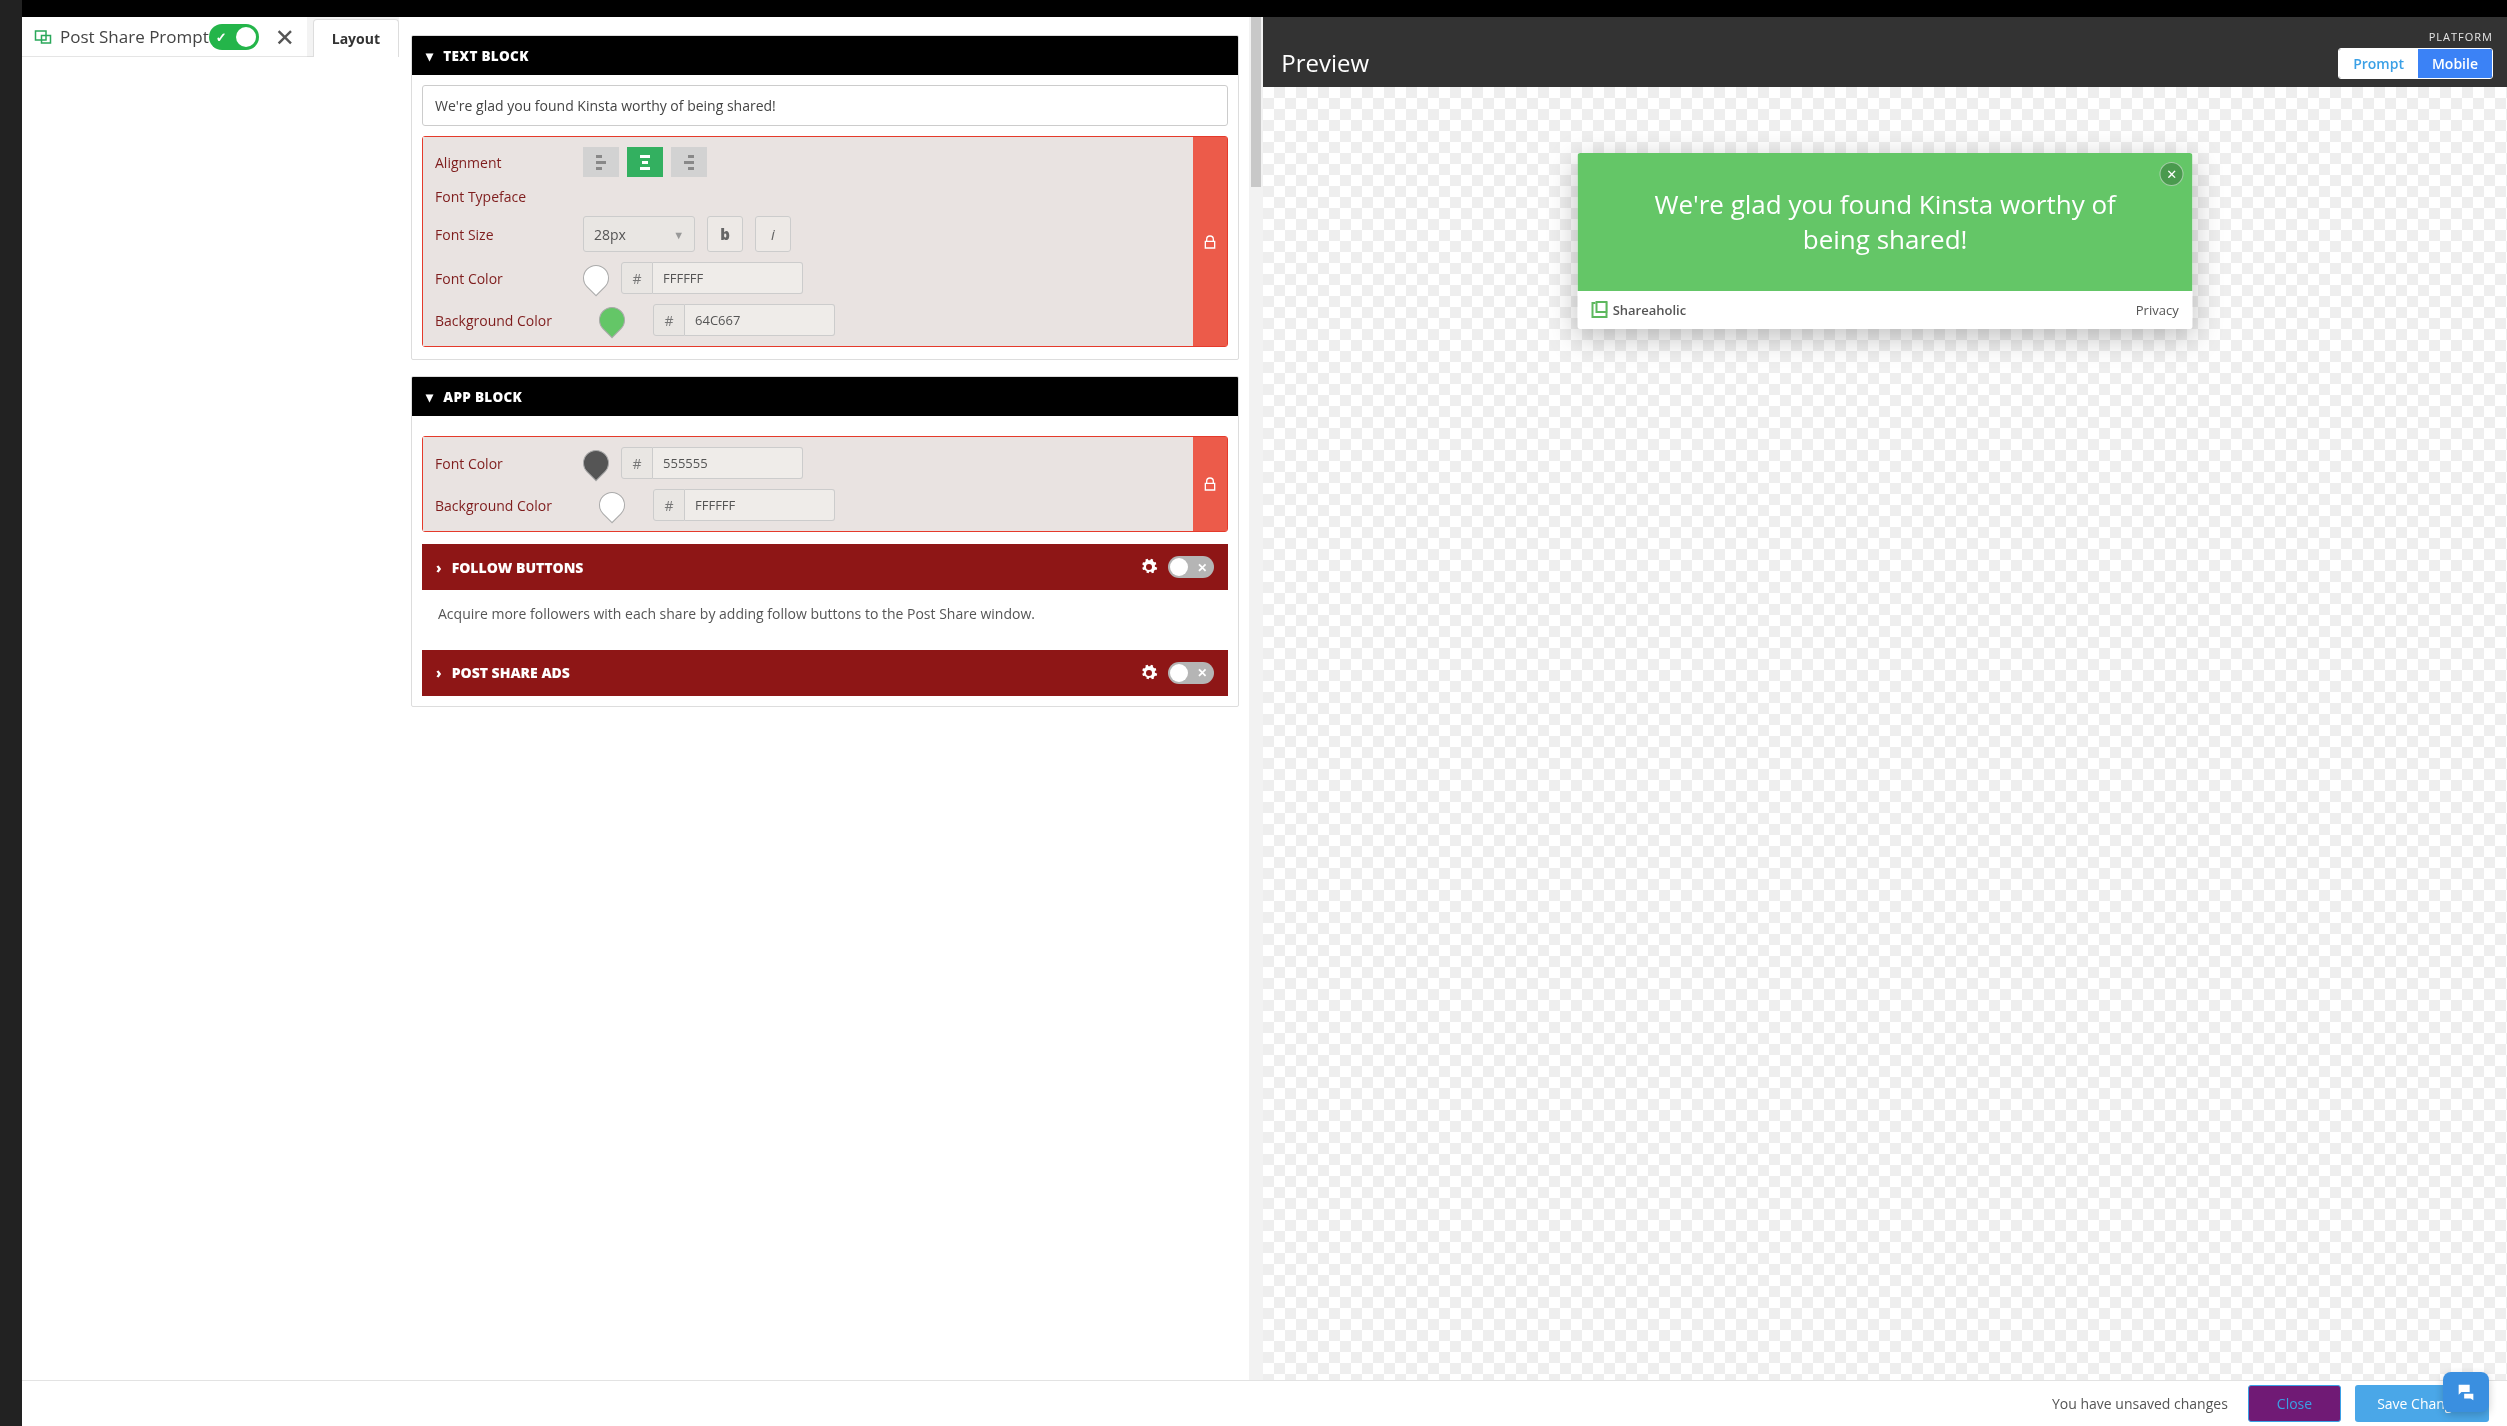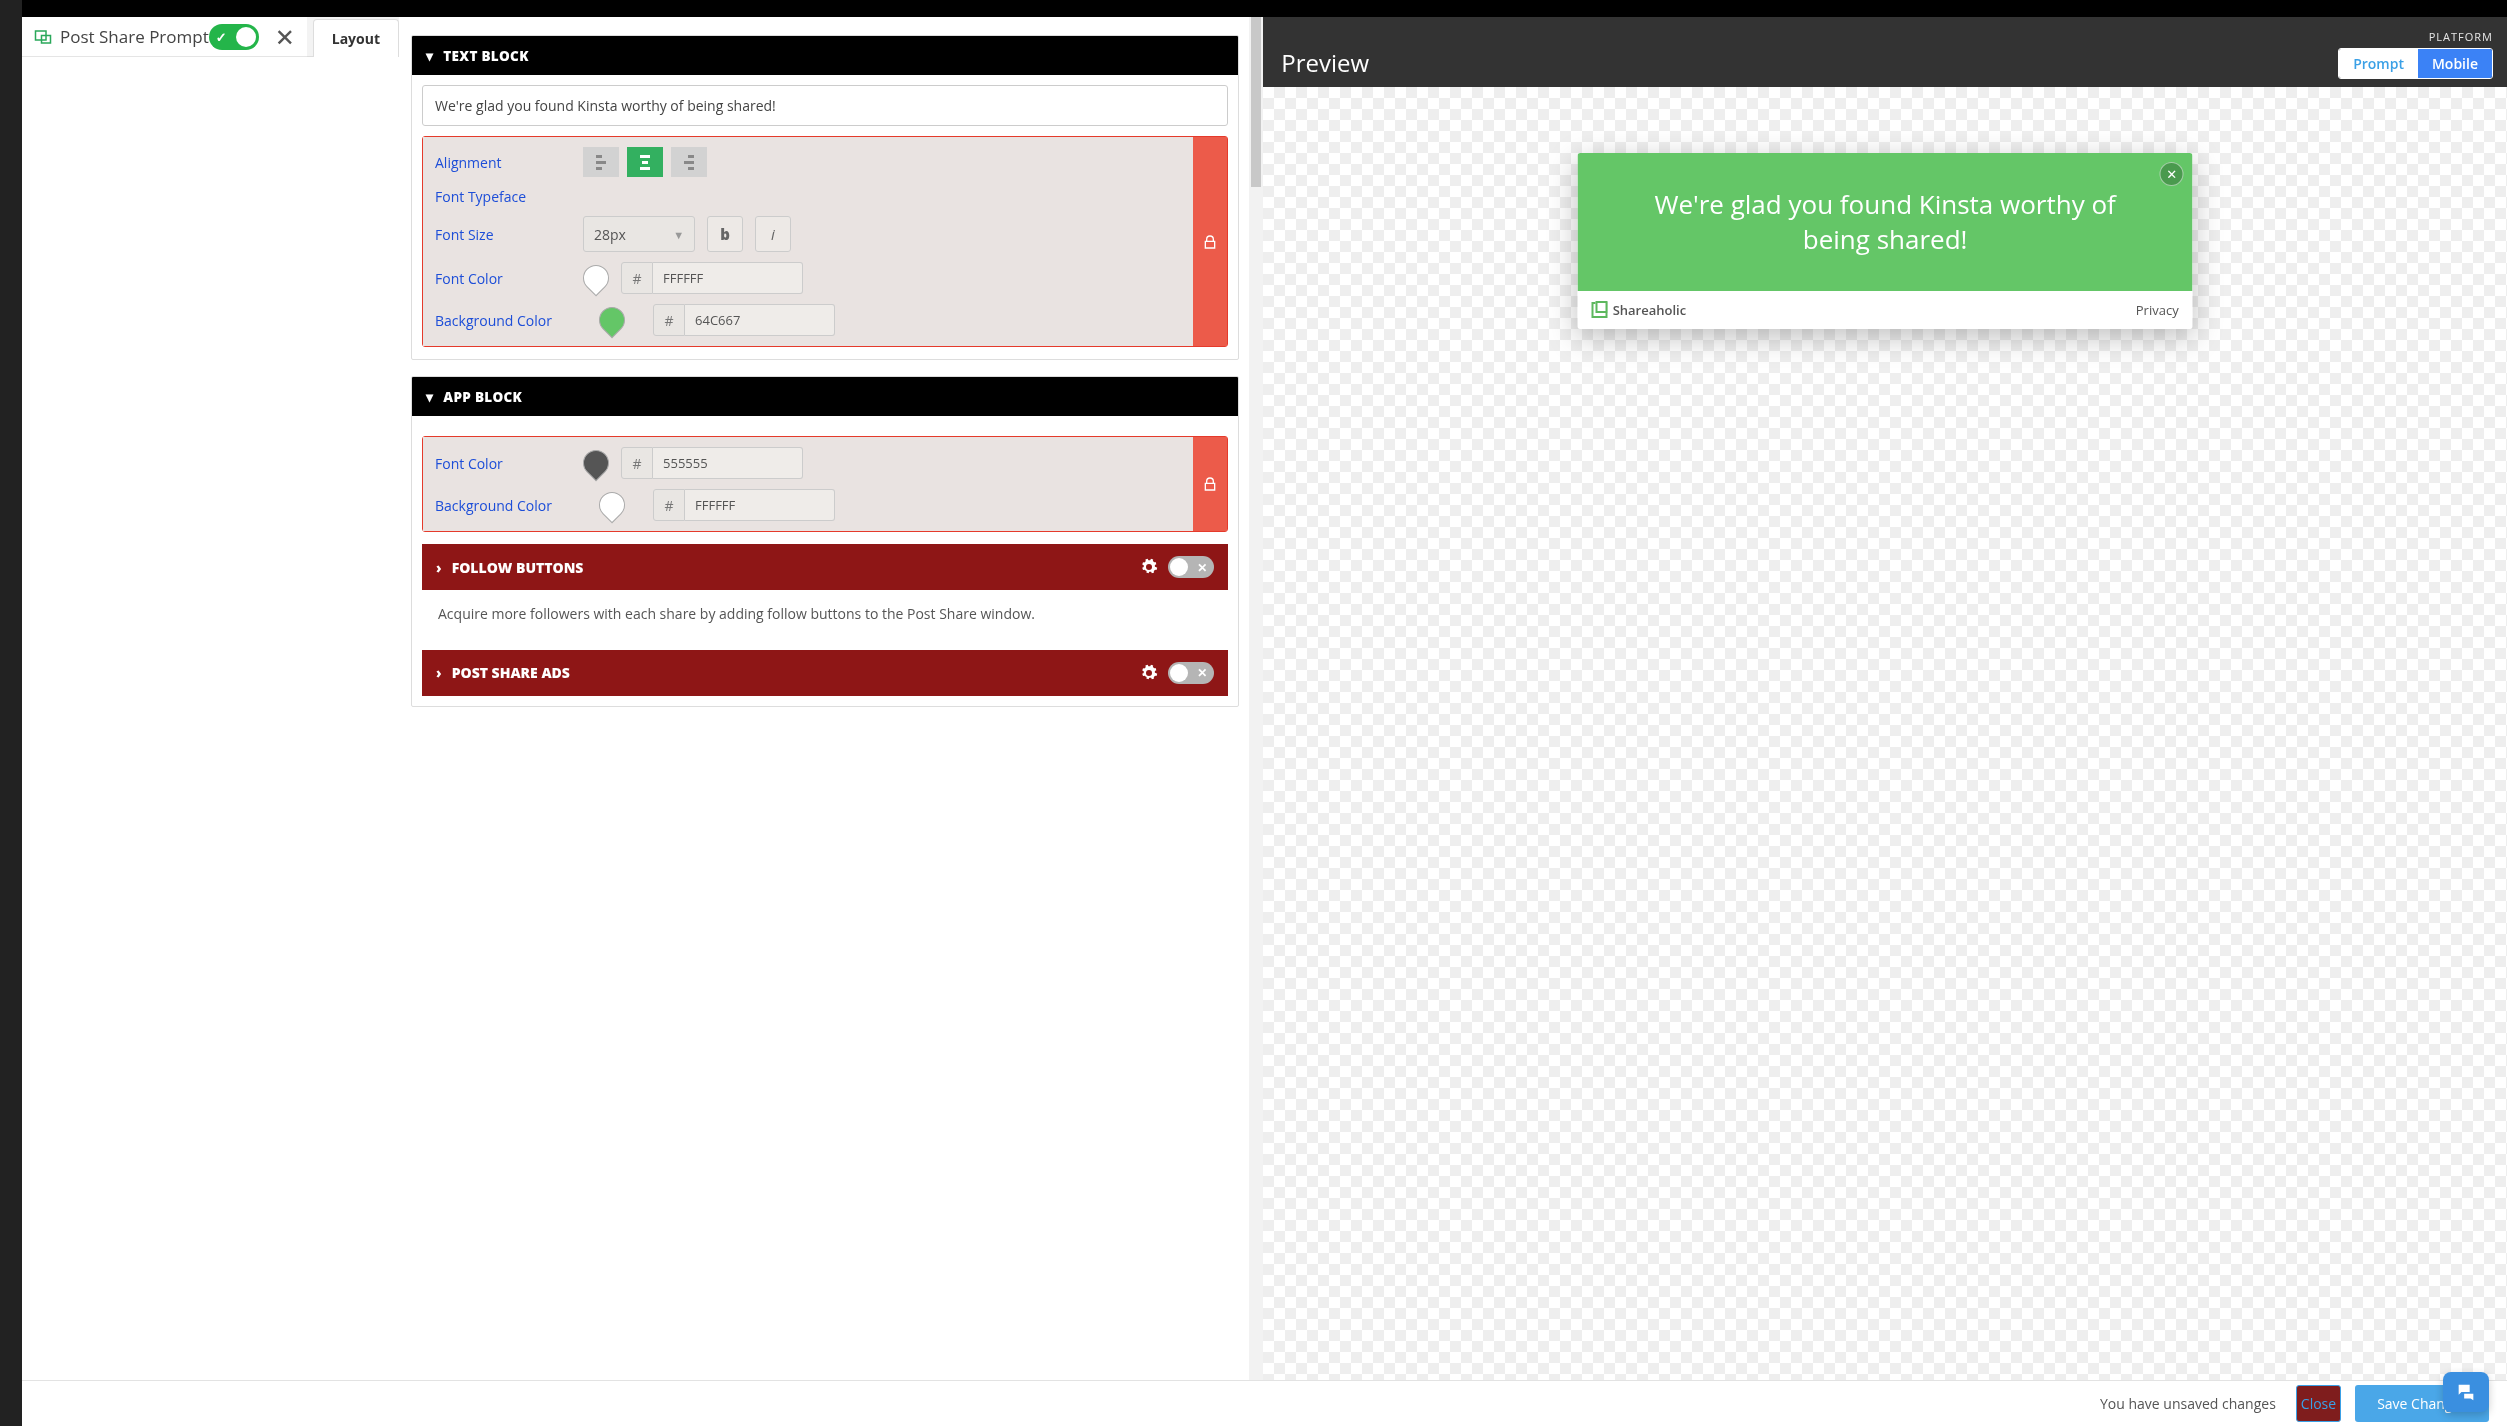--- a/index.html
+++ b/index.html
@@ -45,21 +45,21 @@
 
 .textblock-input { width:100%; padding:10px 12px; border:1px solid #ccc; border-radius:3px; font-size:14px; color:#444; margin-top:10px; }
 
 .locked-card { margin-top:10px; border:1px solid #e53a2b; border-radius:3px; display:flex; background:#f7f3f2; }
 .locked-content { flex:1; padding:10px 12px; background:#e9e3e1; }
 .locked-sidebar { width:34px; background:#ec5b4a; display:flex; align-items:center; justify-content:center; color:#fff; }
 .lock-svg { width:16px; height:16px; }
 
 .form-row { display:flex; align-items:center; gap:12px; margin-bottom:10px; }
 .form-row:last-child { margin-bottom:0;gap:28px; }
-.form-label { width:136px; color:#1d4ed8; font-size:14px; }
+.form-label { width:136px; color:#7f1d1d; font-size:14px; }
 
 .align-grp { display:flex; gap:8px; }
 .align-btn { width:36px; height:30px; display:flex; align-items:center; justify-content:center; background:#d2d2d2; }
 .align-btn.sel { background:#33b060; }
 .align-btn .bars { display:flex; flex-direction:column; gap:3px; }
 .align-btn .bars span { width:6px; height:3px; background:#888; display:block; }
 .align-btn.sel .bars span { background:#fff; }
 .align-btn[data-align="left"] .bars { align-items:flex-start; }
 .align-btn[data-align="center"] .bars { align-items:center; }
 .align-btn[data-align="right"] .bars { align-items:flex-end; }
@@ -114,21 +114,21 @@
 .promo-close { position:absolute; right:9px; top:9px; width:24px; height:24px; border-radius:50%; background:#4a9a4e; border:1px solid rgba(255,255,255,.5); color:#fff; display:flex; align-items:center; justify-content:center; font-size:13px; }
 .promo-footer { background:#fff; padding:10px 14px; display:flex; align-items:center; font-size:13px; color:#555; }
 .brand-mark { display:flex; align-items:center; gap:5px; font-weight:600; color:#555; }
 .brand-box { width:16px; height:16px; border:2px solid #5db85e; position:relative; }
 .brand-box::after { content:""; position:absolute; left:2px; top:-3px; width:8px; height:8px; border:2px solid #5db85e; background:#fff; }
 .promo-footer .grow { flex:1; }
 
 
 .bottom-bar { position:absolute; left:22px; right:0; bottom:0; height:46px; border-top:1px solid #e3e3e3; background:#fff; display:flex; align-items:center; justify-content:flex-end; padding:0 18px; gap:14px; }
 .unsaved { color:#555; font-size:14px; margin-right:6px; }
-.btn-close { border:1px solid #3aa0e6; background:#7f1d1d; color:#3aa0e6; padding:8px 4px; border-radius:3px; font-size:14px; }
+.btn-close { border:1px solid #3aa0e6; background:#701a75; color:#3aa0e6; padding:8px 28px; border-radius:3px; font-size:14px; }
 .btn-save { background:#4aa7e8; color:#fff; padding:9px 22px; border-radius:3px; font-size:14px; border:none; }
 
 
 .chat-bubble { position:absolute; right:18px; bottom:14px; width:46px; height:40px; border-radius:8px; background:#3a8fe0; color:#fff; display:flex; align-items:center; justify-content:center; font-size:20px; box-shadow:0 3px 8px rgba(0,0,0,.2); }
 </style>
 </head>
 <body>
 
 <div class="wp-strip"></div>
 

